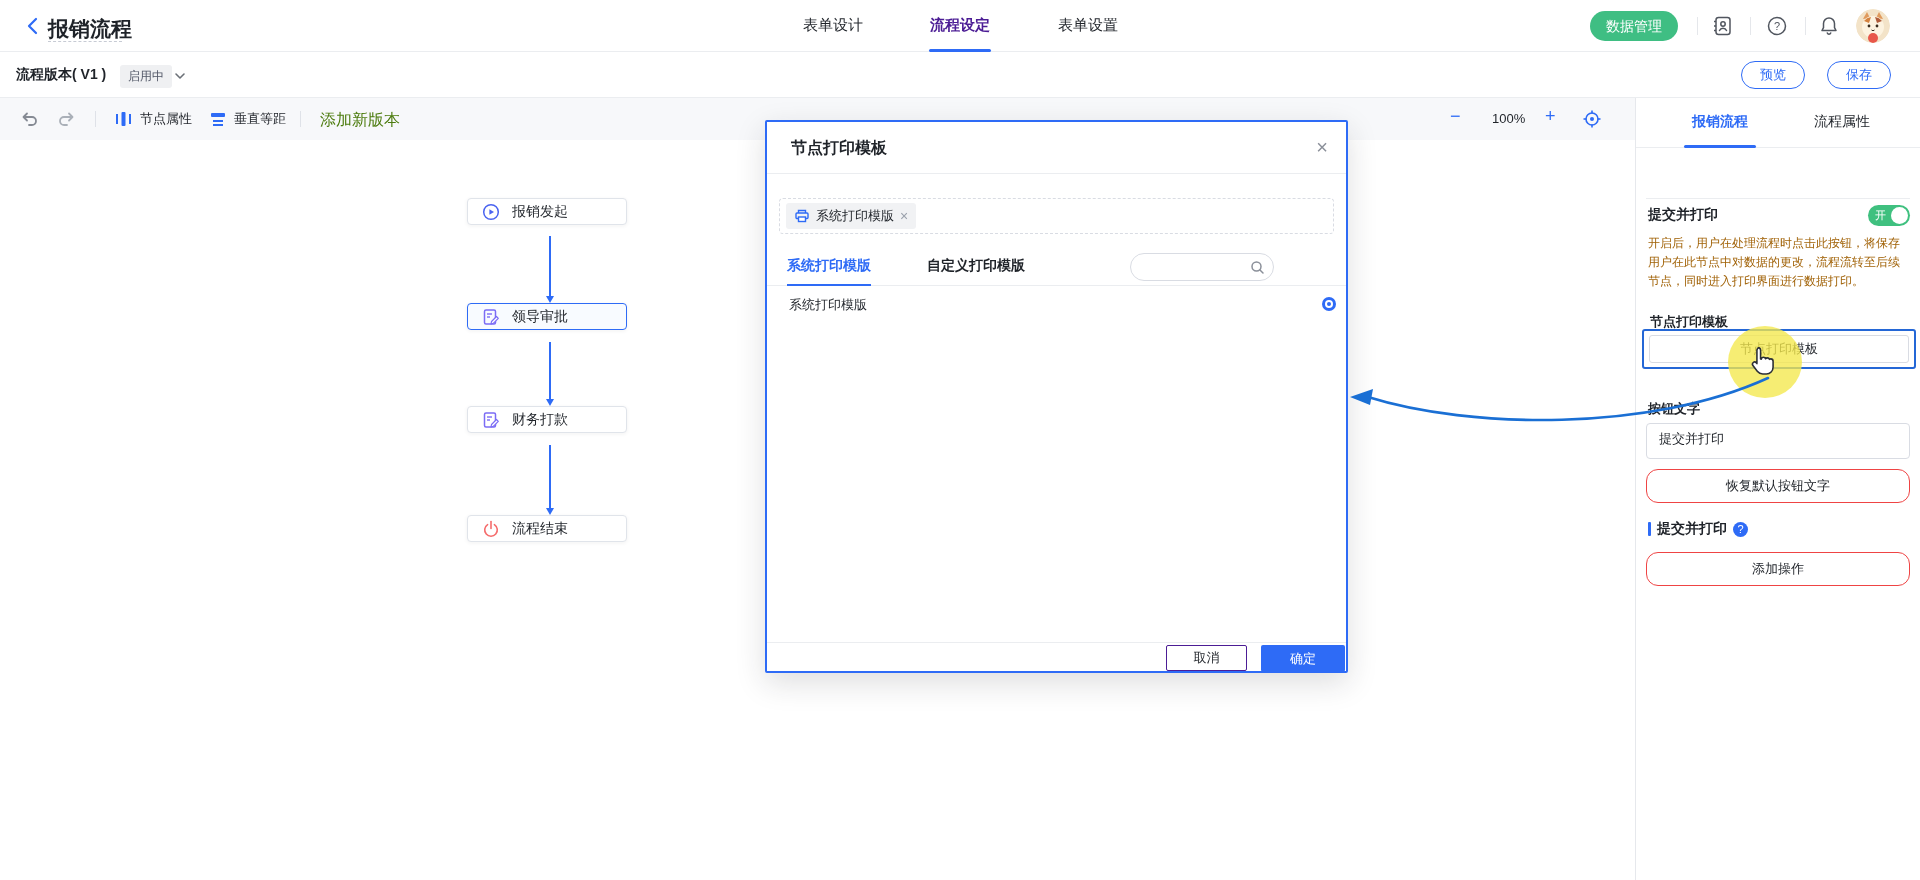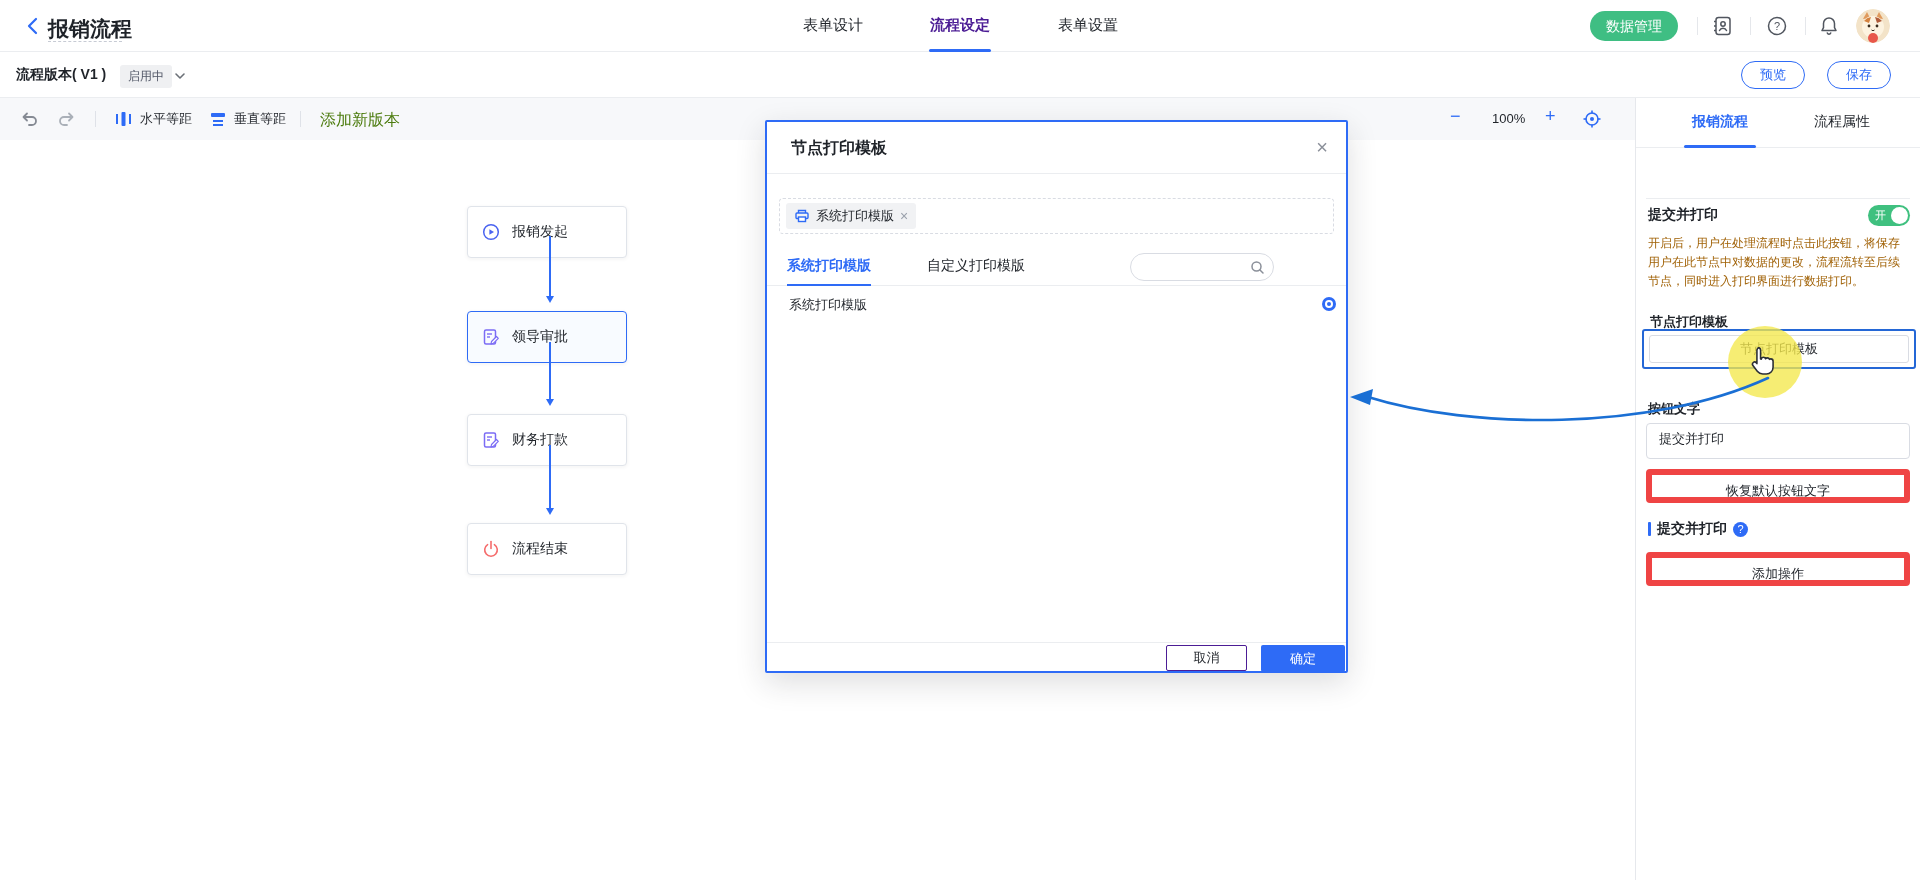--- a/index.html
+++ b/index.html
@@ -36,43 +36,43 @@
   #toolbar { position:absolute; top:98px; left:0; width:1635px; height:42px; background:#f7f8fa; z-index:3; }
   .tb-icon { position:absolute; top:11px; width:20px; height:20px; cursor:pointer; }
   .tb-div { position:absolute; top:13px; width:1px; height:16px; background:#dfe2e8; }
   .tb-label { position:absolute; top:12px; font-size:13px; color:#1f2329; cursor:pointer; }
   .tb-link { position:absolute; top:12px; font-size:16px; color:#4d7c0f; cursor:pointer; }
   .zoom-minus,.zoom-plus { position:absolute; top:8px; font-size:18px; color:#2e6bf6; cursor:pointer; }
   .zoom-pct { position:absolute; top:13px; font-size:13px; color:#1f2329; }
 
   
   #canvas { position:absolute; top:140px; left:0; width:1635px; height:740px; background:#fff; }
-  .node { position:absolute; left:467px; width:160px; height:52px; background:#fff; border:1px solid #e0e4ea;
+  .node { position:absolute; left:467px; width:160px; height:27px; background:#fff; border:1px solid #e0e4ea;
     border-radius:4px; box-shadow:0 1px 4px rgba(31,35,41,.06); display:flex; align-items:center; padding-left:14px;
-    cursor:pointer;margin-top:8px; }
+    cursor:pointer; }
   .node.selected { border:1.5px solid #2e6bf6; background:#f8fbff; }
   .node .nlabel { font-size:14px; margin-left:12px; }
   .connector { position:absolute; left:546px; width:8px; }
   .connector .line { position:absolute; left:3px; top:0; width:2px; background:#2e6bf6; }
   .connector .head { position:absolute; left:0; bottom:0; width:0; height:0;
     border-left:4px solid transparent; border-right:4px solid transparent; border-top:7px solid #2e6bf6; }
 
   
   #modal { position:absolute; left:765px; top:120px; width:583px; height:553px; background:#fff;
     border:2px solid #2e6bf6; border-radius:2px; box-shadow:0 10px 30px rgba(31,35,41,.15); z-index:10; }
   .m-header { position:absolute; top:0; left:0; right:0; height:52px; border-bottom:1px solid #ebedf0; }
   .m-title { position:absolute; left:24px; top:16px; font-size:16px; font-weight:bold; }
   .m-close { position:absolute; right:18px; top:13px; font-size:20px; color:#8a8f99; cursor:pointer; line-height:24px; }
   .m-dashedbox { position:absolute; left:12px; right:12px; top:76px; height:36px;
     border:1px dashed #d9dce3; border-radius:4px; display:flex; align-items:center; padding-left:6px; }
   .m-tag { display:inline-flex; align-items:center; background:#f1f2f4; border-radius:3px; height:26px; padding:0 8px; gap:6px; }
   .m-tag .t-label { font-size:13px; }
   .m-tag .t-close { color:#9aa0ab; font-size:14px; cursor:pointer; }
   .m-tabs { position:absolute; left:0; right:0; top:126px; height:38px; border-bottom:1px solid #ebedf0; }
-  .m-tab { position:absolute; top:0; height:38px; line-height:34px; font-size:14px; cursor:pointer; }
+  .m-tab { position:absolute; top:0; height:38px; line-height:34px; font-size:14px; cursor:pointer;font-weight:bold; }
   .m-tab.active { color:#2e6bf6; font-weight:bold; border-bottom:2px solid #2e6bf6; }
   .m-search { position:absolute; left:363px; top:131px; width:144px; height:28px; border:1px solid #d9dce3;
     border-radius:14px; background:#fff; }
   .m-search input { position:absolute; left:12px; top:3px; width:100px; height:20px; border:none; outline:none;
     font-size:12px; font-family:inherit; background:transparent; }
   .m-search svg { position:absolute; right:8px; top:6px; }
   .m-listitem { position:absolute; left:0; right:0; top:170px; height:26px; cursor:pointer; }
   .m-listitem .l-label { position:absolute; left:22px; top:4px; font-size:13px; }
   .radio-on { position:absolute; right:10px; top:5px; width:14px; height:14px; border-radius:50%;
     background:#2e6bf6; display:flex; align-items:center; justify-content:center; }
@@ -100,22 +100,22 @@
   .toggle .t-knob { position:absolute; right:2px; top:2px; width:17px; height:17px; border-radius:50%; background:#fff; }
   .p-desc { position:absolute; left:12px; width:262px; top:136px; font-size:12px; line-height:19px; color:#a16207; }
   .p-sec-label { position:absolute; left:14px; top:215px; font-size:13px; font-weight:bold; }
   .hl-box { position:absolute; left:6px; right:4px; top:231px; height:40px; border:2px solid #2467d6; border-radius:3px; }
   .btn-template { position:absolute; left:5px; right:5px; top:4px; height:28px; background:#fff; border:1px solid #d9dce3;
     border-radius:3px; font-size:13px; text-align:center; line-height:26px; cursor:pointer; }
   .p-label2 { position:absolute; left:12px; top:302px; font-size:13px; font-weight:bold; }
   .p-input { position:absolute; left:10px; right:10px; top:325px; height:36px; border:1px solid #d9dce3; border-radius:4px; background:#fff; }
   .p-input input { position:absolute; left:12px; top:7px; right:8px; border:none; outline:none; font-size:13px;
     font-family:inherit; color:#1f2329; background:transparent; width:230px; }
-  .btn-plain { position:absolute; left:10px; right:10px; height:34px; background:#fff; border:6px solid #ef4444;
-    border-radius:4px; font-size:13px; text-align:center; line-height:32px; cursor:pointer; }
+  .btn-plain { position:absolute; left:10px; right:10px; height:34px; background:#fff; border:1px solid #ef4444;
+    border-radius:12px; font-size:13px; text-align:center; line-height:32px; cursor:pointer; }
   .p-section-hd { position:absolute; left:12px; top:422px; height:18px; display:flex; align-items:center; gap:6px; }
   .blue-bar { width:3px; height:14px; background:#2e6bf6; border-radius:1px; }
   .sec-title { font-size:14px; font-weight:bold; }
   .q-circle { width:15px; height:15px; border-radius:50%; background:#2e6bf6; color:#fff; font-size:11px;
     text-align:center; line-height:15px; cursor:pointer; }
 
   
   #arrow-overlay { position:absolute; left:0; top:0; width:1920px; height:880px; z-index:20; pointer-events:none; }
   #hl-ellipse { position:absolute; left:1728px; top:326px; width:74px; height:72px; border-radius:50%;
     background:#f3e84c; opacity:.78; z-index:19; pointer-events:none; }
@@ -214,21 +214,21 @@
       </svg>
     </div>
     <div class="tb-div" style="left:95px;"></div>
     <div class="tb-icon" style="left:113px;">
       <svg width="20" height="20" viewBox="0 0 20 20">
         <rect x="3" y="5" width="2" height="10" fill="#2e6bf6"></rect>
         <rect x="8.5" y="3" width="4" height="14" rx="1" fill="#2e6bf6"></rect>
         <rect x="16" y="5" width="2" height="10" fill="#2e6bf6"></rect>
       </svg>
     </div>
-    <div class="tb-label" style="left:140px;">水平等距</div>
+    <div class="tb-label" style="left:140px;">节点属性</div>
     <div class="tb-icon" style="left:208px;">
       <svg width="20" height="20" viewBox="0 0 20 20">
         <rect x="3" y="4" width="14" height="4" rx="1" fill="#2e6bf6"></rect>
         <rect x="5" y="11" width="10" height="2" fill="#2e6bf6"></rect>
         <rect x="5" y="15" width="10" height="2" fill="#2e6bf6"></rect>
       </svg>
     </div>
     <div class="tb-label" style="left:234px;">垂直等距</div>
     <div class="tb-div" style="left:300px;"></div>
     <div class="tb-link" style="left:320px;">添加新版本</div>

